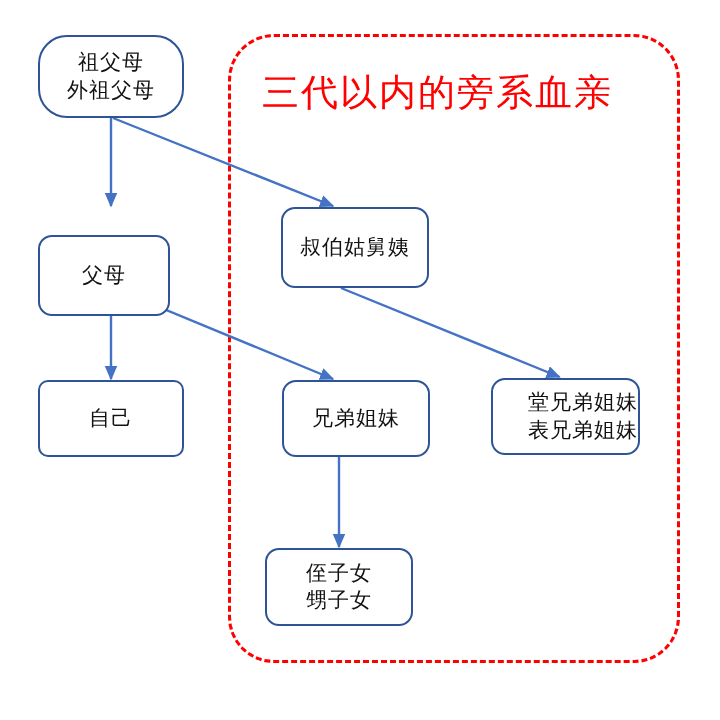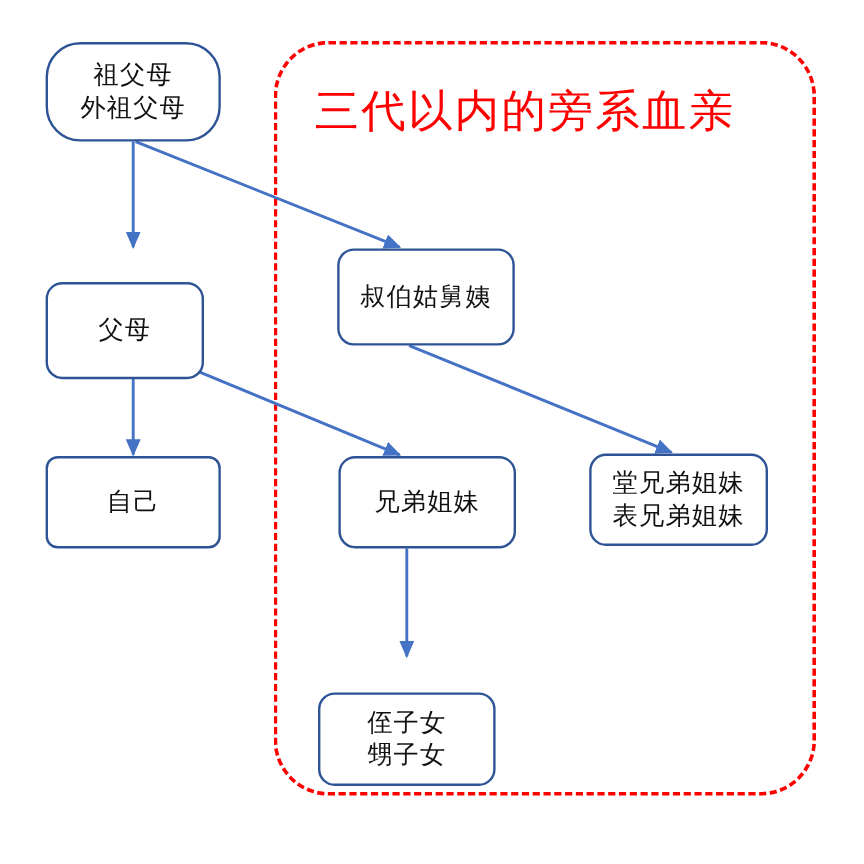--- a/index.html
+++ b/index.html
@@ -81,19 +81,19 @@
       <line x1="339" y1="457" x2="339" y2="547" stroke="#4472C4" stroke-width="2.4" marker-end="url(#arrowhead)"></line>
     </svg>
 
   <div id="nodes">
       <div class="node" style="left: 38px; top: 35px; width: 146px; height: 83px; border-color: rgb(46, 84, 150); border-radius: 29px;"><span>祖父母
 外祖父母</span></div>
       <div class="node" style="left: 38px; top: 207px; width: 132px; height: 81px; border-color: rgb(46, 84, 150); margin-top: 28px;"><span>父母</span></div>
       <div class="node" style="left: 281px; top: 207px; width: 148px; height: 81px; border-color: rgb(46, 84, 150);"><span>叔伯姑舅姨</span></div>
       <div class="node" style="left: 38px; top: 380px; width: 146px; height: 77px; border-color: rgb(46, 84, 150); border-radius: 10px;"><span>自己</span></div>
       <div class="node" style="left: 265px; top: 380px; width: 148px; height: 77px; border-color: rgb(46, 84, 150); margin-left: 17px;"><span>兄弟姐妹</span></div>
-      <div class="node" style="left: 491px; top: 378px; width: 149px; height: 77px; border-color: rgb(46, 84, 150);"><span>堂兄弟姐妹
+      <div class="node" style="left: 491px; top: 378px; width: 149px; height: 77px; border-color: rgb(46, 84, 150); justify-content: flex-end;"><span>堂兄弟姐妹
 表兄弟姐妹</span></div>
-      <div class="node" style="left: 265px; top: 548px; width: 148px; height: 78px; border-color: rgb(46, 84, 150); margin-top: 29px;"><span>侄子女
+      <div class="node" style="left: 265px; top: 548px; width: 148px; height: 78px; border-color: rgb(46, 84, 150);"><span>侄子女
 甥子女</span></div>
     </div>
 
 </div>
 
 </body></html>

